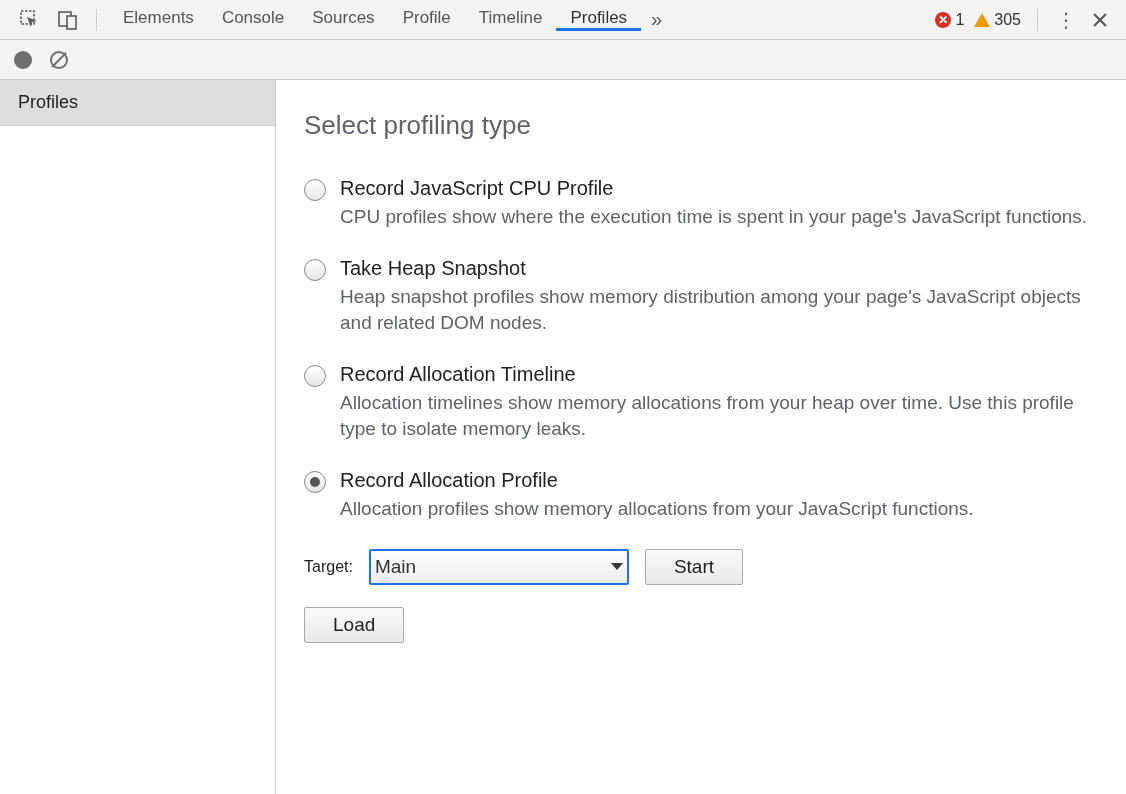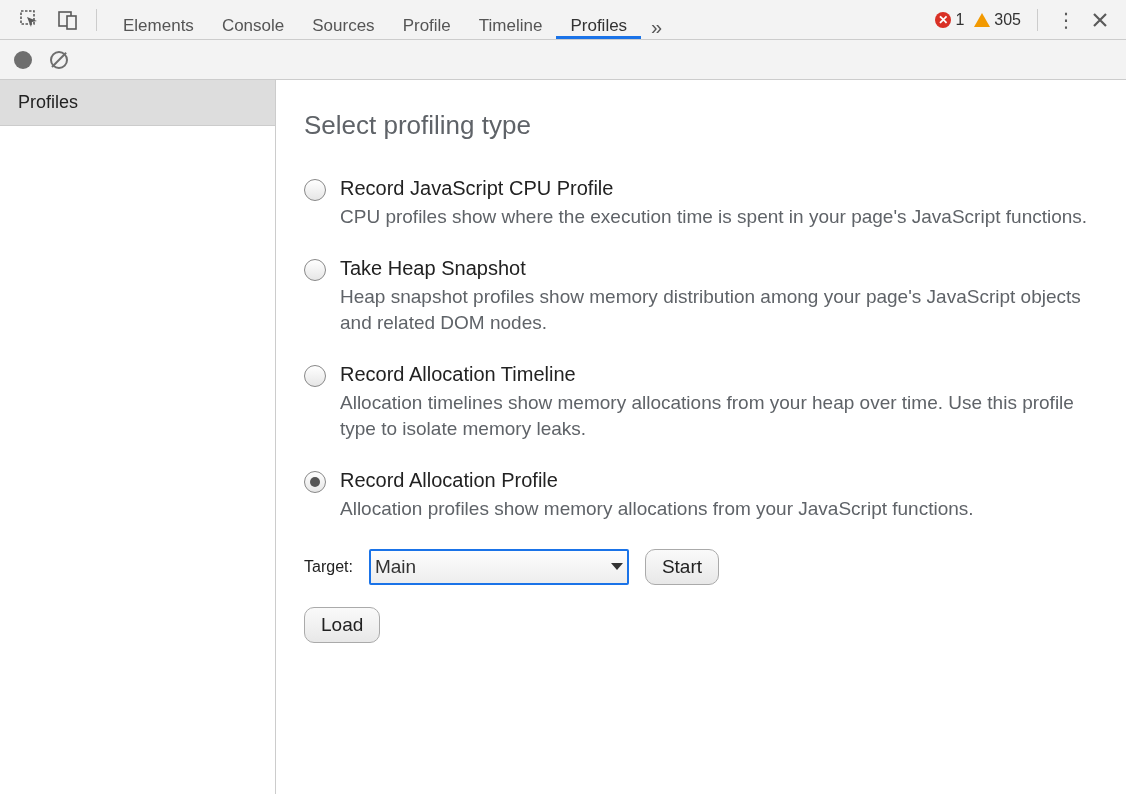--- a/index.html
+++ b/index.html
@@ -36,21 +36,21 @@
       cursor: pointer;
     }
     .vdiv {
       width: 1px;
       height: 22px;
       background: #ccc;
       margin: 0 6px;
     }
     .tabs {
       display: flex;
-      align-items: flex-end;
+      align-items: center;
       height: 100%;
       margin-left: 6px;
     }
     .tab {
       display: flex;
       align-items: center;
       padding: 0 14px;
       color: #555;
       font-size: 17px;
       cursor: pointer;
@@ -208,23 +208,23 @@
       cursor: pointer;
     }
     .caret {
       width: 0; height: 0;
       border-left: 6px solid transparent;
       border-right: 6px solid transparent;
       border-top: 7px solid #333;
     }
     .btn {
       height: 36px;
-      padding: 0 16px;
+      padding: 0 28px;
       border: 1px solid #aaa;
-      border-radius: 10px;
+      border-radius: 2px;
       background: linear-gradient(#fafafa, #e8e8e8);
       font-size: 19px;
       color: #222;
       cursor: pointer;
       display: inline-flex;
       align-items: center;
     }
     .overflow-chev {
       font-size: 20px;
       color: #555;

